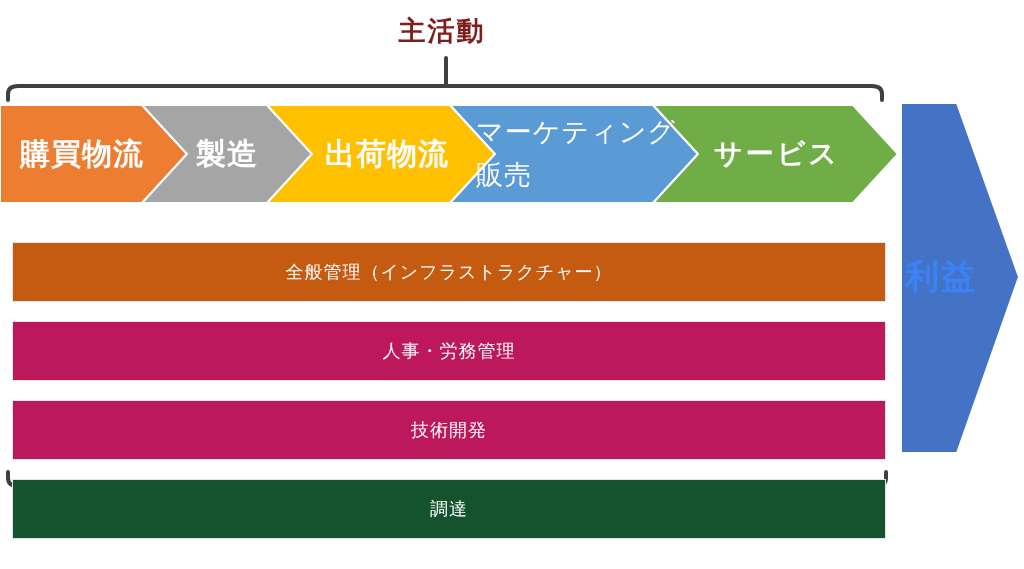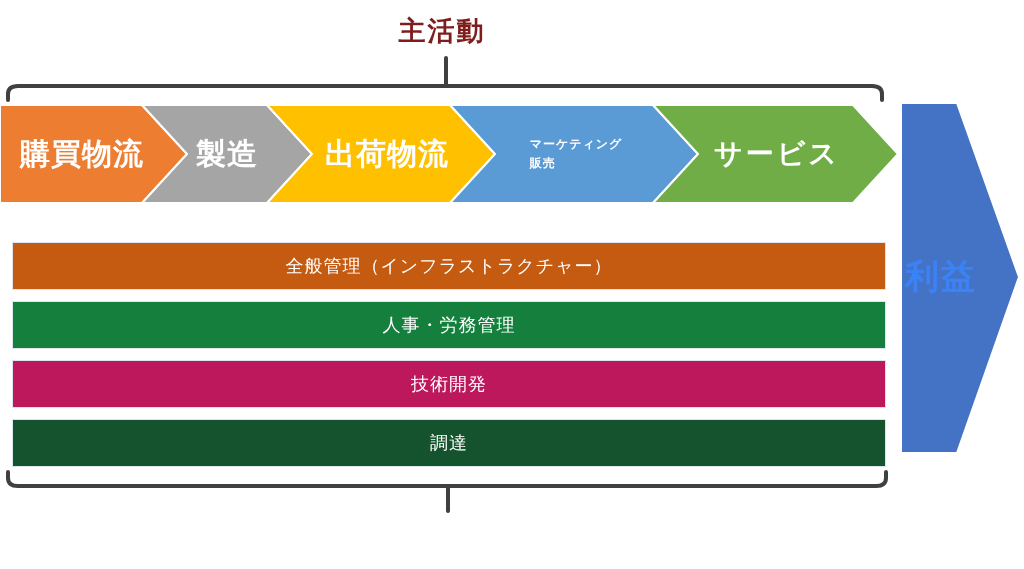--- a/index.html
+++ b/index.html
@@ -15,26 +15,26 @@
     letter-spacing:2px;
   }
   .title-top    { left:442px; top:31px; }
   .title-bottom { left:456px; top:534px; font-size:28px; }
 
   .chev-label {
     position:absolute; top:154px; transform:translate(-50%,-50%);
     color:#ffffff; font-weight:bold; font-size:30px; white-space:nowrap;
     letter-spacing:1px; text-align:left;
   }
-  .chev-label.small { font-size:12px; font-weight:700; line-height:1.6; letter-spacing:1px; }
+  .chev-label.small { font-size:27px; font-weight:400; line-height:1.6; letter-spacing:1px; }
   .chev-label.service { font-size:28px; letter-spacing:3px; }
 
   .bars { position:absolute; left:12px; top:242px; width:874px; }
   .bar {
-    height:48px; margin-bottom:11px; box-sizing:border-box;
+    height:60px; margin-bottom:19px; box-sizing:border-box;
     border:1px solid #dde5f1;
     display:flex; align-items:center; justify-content:center;
   }
   .bar span {
     color:#ffffff; font-size:18px; letter-spacing:1px; white-space:nowrap;
   }
 
   .profit-label {
     position:absolute; left:941px; top:277px; transform:translate(-50%,-50%);
     color:#3b82f6; font-weight:bold; font-size:34px; letter-spacing:2px;
@@ -69,21 +69,21 @@
   <div class="chev-label small" style="left:576px">
     <div>マーケティング</div>
     <div>販売</div>
   </div>
   <div class="chev-label service" style="left:777px">サービス</div>
 
   <div class="bars">
     <div class="bar" style="background-color: rgb(197, 90, 17);">
       <span>全般管理（インフラストラクチャー）</span>
     </div>
-    <div class="bar" style="background-color: #15803d;">
+    <div class="bar" style="background-color: #be185d;">
       <span>人事・労務管理</span>
     </div>
     <div class="bar" style="background-color: #be185d;">
       <span>技術開発</span>
     </div>
     <div class="bar" style="background-color: #14532d;">
       <span>調達</span>
     </div>
   </div>
 

